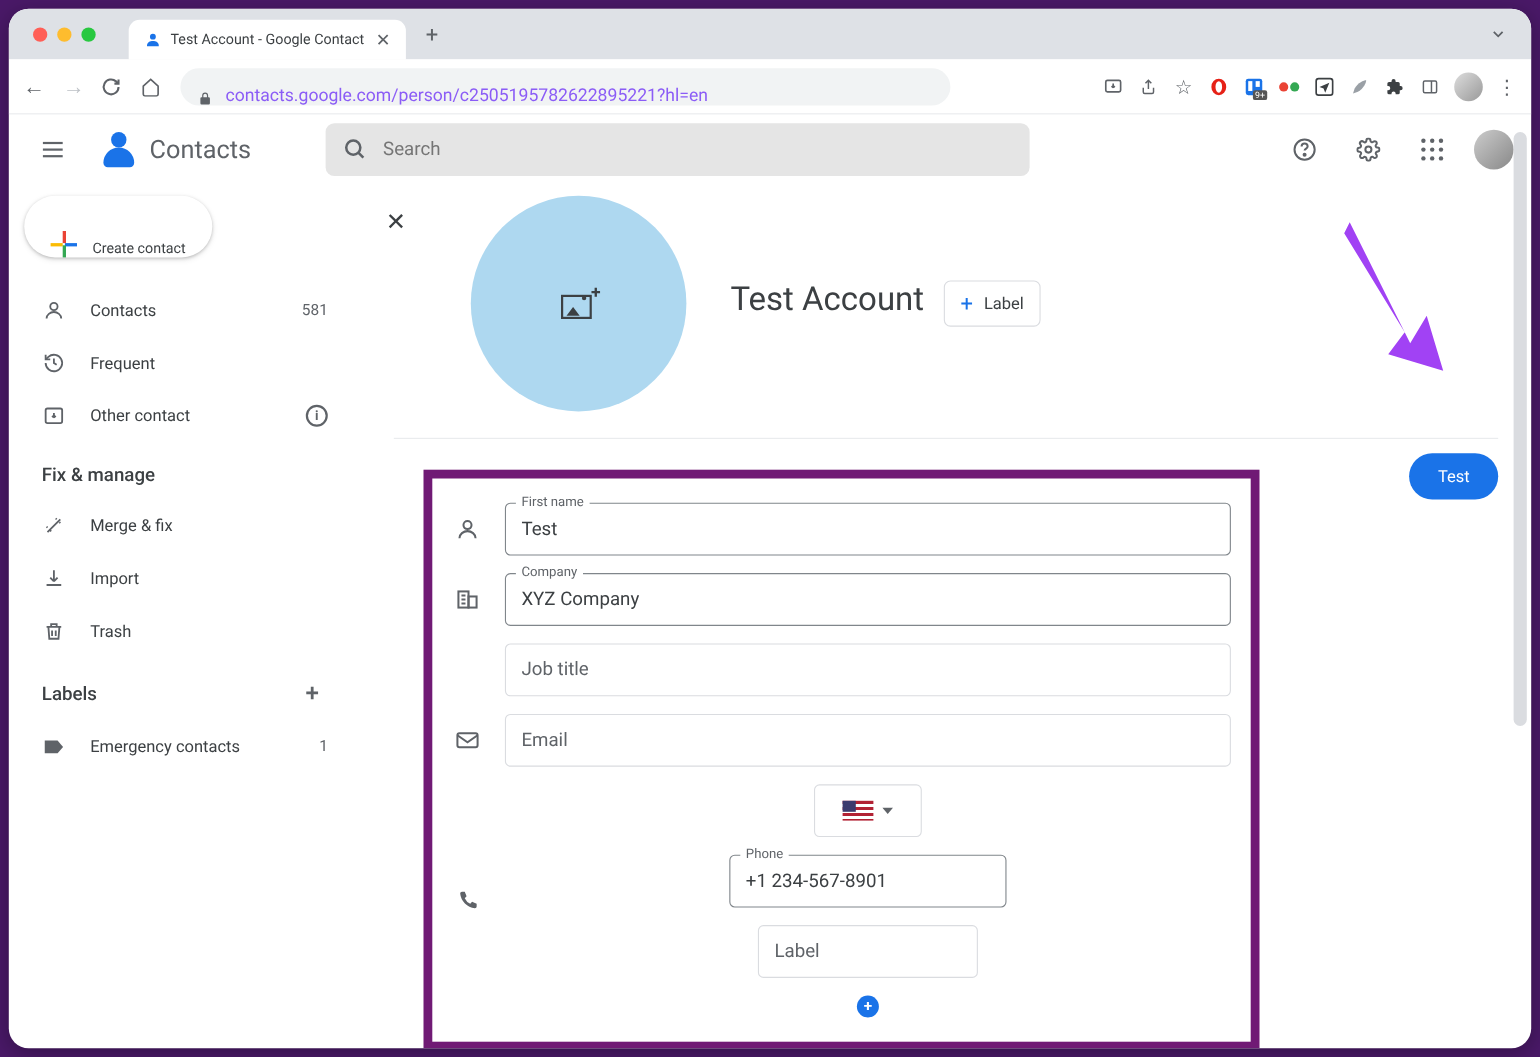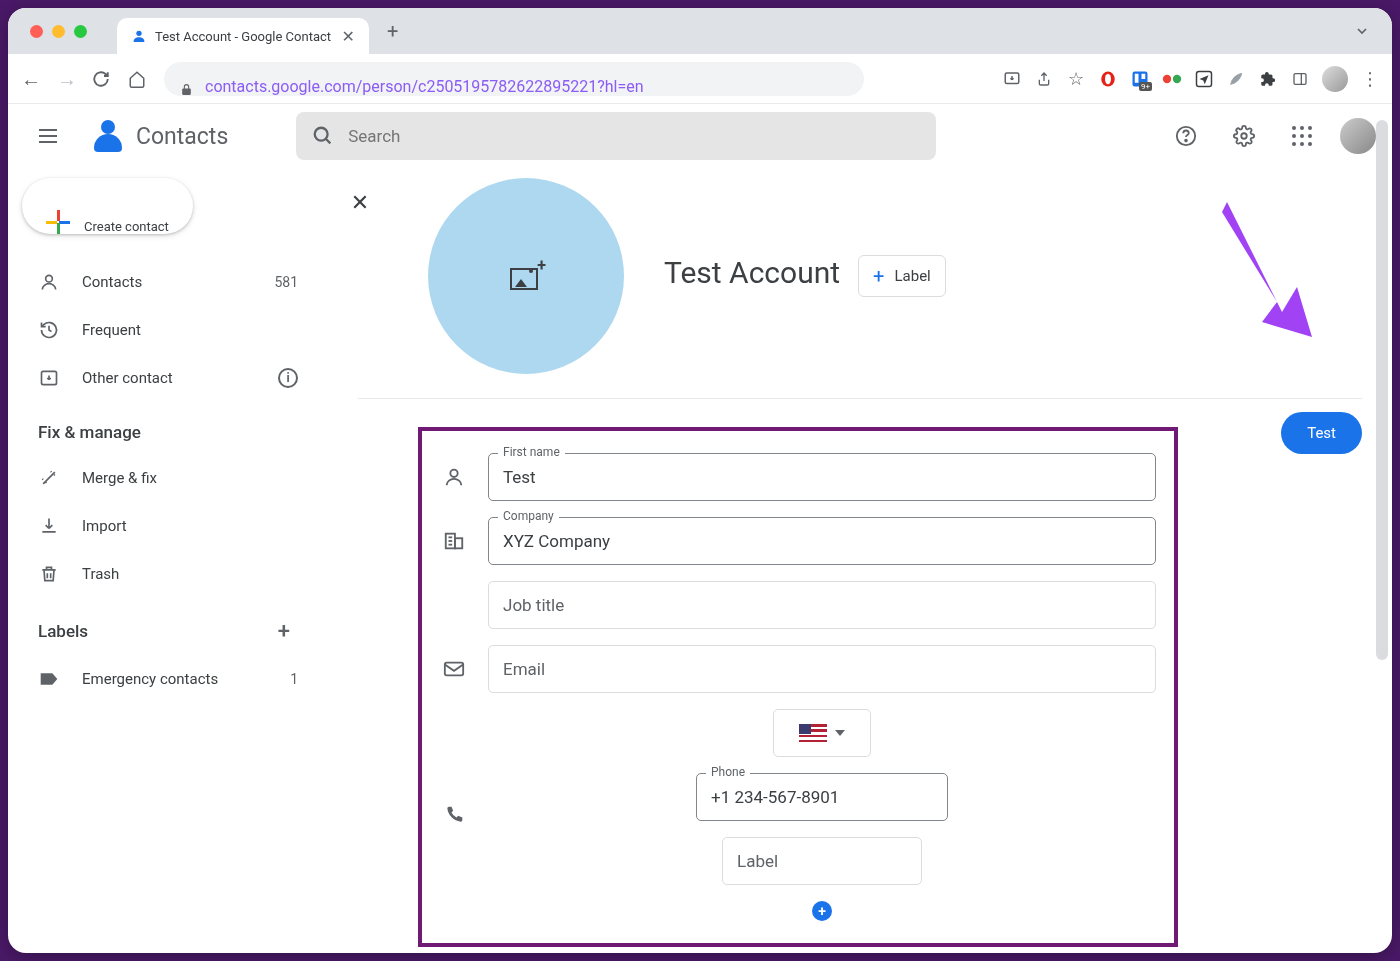--- a/index.html
+++ b/index.html
@@ -80,21 +80,21 @@
   .contact-info { display: flex; flex-direction: row; gap: 18px; }
   .contact-name { font-size: 30px; color: #3c4043; }
   .label-btn { display: inline-flex; width: fit-content; align-items: center; gap: 10px; border: 1px solid #dadce0; border-radius: 6px; padding: 8px 14px; cursor: pointer; font-size: 15px; color: #3c4043; background: #fff; }
   .label-plus { color: #1a73e8; font-size: 20px; }
   .save-btn { position: absolute; right: 0; bottom: -56px; background: #1a73e8; color: #fff; border: none; border-radius: 22px; padding: 12px 26px; font-size: 15px; cursor: pointer; z-index: 10; }
   
   
   .arrow-annotation { position: absolute; right: 45px; top: 14px; pointer-events: none; z-index: 20; }
   
   
-  .form-container { border: 4px solid #701a75; margin-top: 28px; margin-left: 60px; padding: 22px 18px; max-width: 760px; }
+  .form-container { border: 8px solid #701a75; margin-top: 28px; margin-left: 27px; padding: 22px 18px; max-width: 760px; }
   .form-row { display: flex; align-items: center; gap: 20px; margin-bottom: 16px; }
   .form-icon { width: 28px; color: #5f6368; font-size: 22px; display: flex; align-items: center; justify-content: center; }
   .form-field { position: relative; flex: 1; }
   .form-field input { width: 100%; height: 48px; border: 1px solid #80868b; border-radius: 5px; padding: 0 14px; font-size: 17px; color: #3c4043; outline: none; background: #fff; }
   .form-field input::placeholder { color: #5f6368; }
   .form-field.no-label input { border-color: #dadce0; }
   .floating-label { position: absolute; top: -8px; left: 10px; background: #fff; padding: 0 5px; font-size: 12px; color: #5f6368; }
   .phone-row { display: flex; align-items: center; gap: 16px; flex-direction: column; }
   .country-select { border: 1px solid #dadce0; border-radius: 5px; height: 48px; width: 98px; display: flex; align-items: center; justify-content: center; gap: 8px; cursor: pointer; }
   .flag { width: 28px; height: 18px; background: linear-gradient(#b22234 0%, #b22234 15%, #fff 15%, #fff 30%, #b22234 30%, #b22234 45%, #fff 45%, #fff 60%, #b22234 60%, #b22234 75%, #fff 75%, #fff 90%, #b22234 90%); position: relative; }

